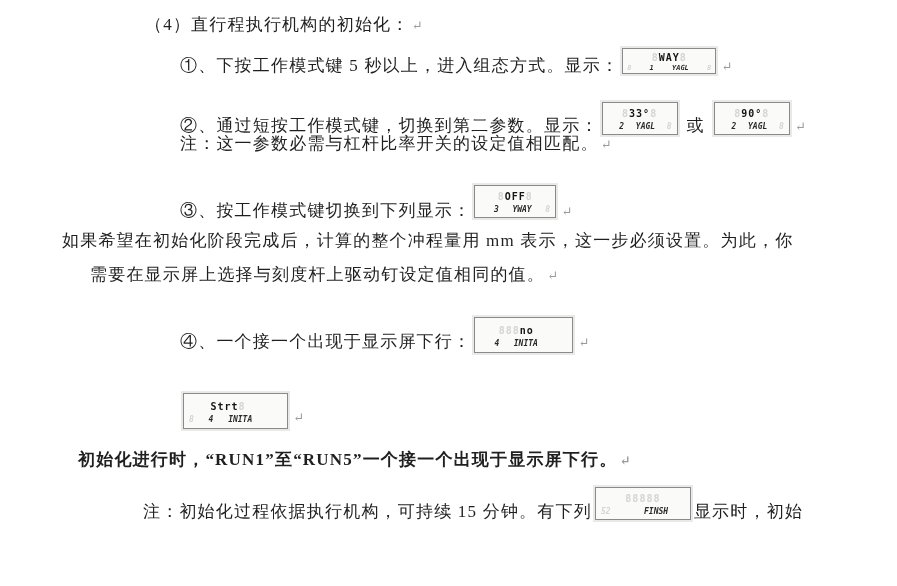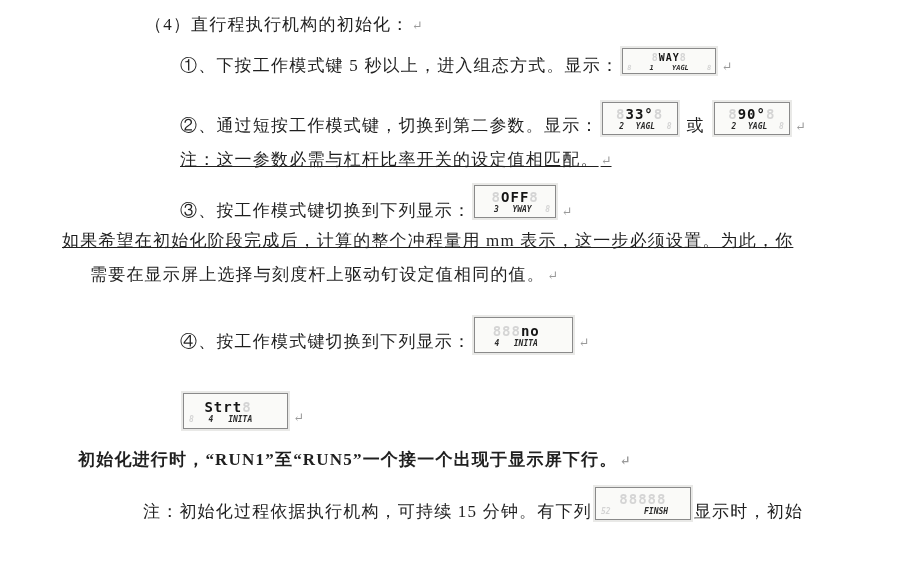--- a/index.html
+++ b/index.html
@@ -38,21 +38,21 @@
     box-shadow:0 0 0 2px #e9e9e7;
     background:#fafaf8;
     padding:3px 5px 2px 5px;
     letter-spacing:0;
     text-align:center;
   }
   .lcd-top{
     display:block;
     font-family:"DejaVu Sans Mono","Liberation Mono",monospace;
     font-weight:bold;
-    font-size:14px;
+    font-size:10px;
     line-height:16px;
     color:#151515;
     letter-spacing:1px;
   }
   .lcd-bot{
     display:flex;
     justify-content:space-between;
     align-items:baseline;
     gap:4px;
     font-family:"DejaVu Sans Mono","Liberation Mono",monospace;
@@ -102,45 +102,45 @@
       <span class="lcd-top"><span class="ghost">8</span><span>90°</span><span class="ghost">8</span></span>
       <span class="lcd-bot">
           <span class="ghost"></span>
           <span>2</span>
           <span>YAGL</span>
           <span class="ghost">8</span>
         </span>
     </span><span class="pmark">↵</span>
   </div>
 
-  <div class="line" style="left:180px;top:148px;text-decoration:underline;">
+  <div class="line" style="left:180px;top:132px;">
     <span>注：这一参数必需与杠杆比率开关的设定值相匹配。</span><span class="pmark">↵</span>
   </div>
 
   <div class="line" style="left:180px;top:191px;">
     <span>③、按工作模式键切换到下列显示：</span><span class="lcd" style="top:-6px;min-width:70px;">
       <span class="lcd-top"><span class="ghost">8</span><span>OFF</span><span class="ghost">8</span></span>
       <span class="lcd-bot">
           <span class="ghost"></span>
           <span>3</span>
           <span>YWAY</span>
           <span class="ghost">8</span>
         </span>
     </span><span class="pmark">↵</span>
   </div>
 
-  <div class="line" style="left:62px;top:229px;text-decoration:underline;">
+  <div class="line" style="left:62px;top:229px;">
     <span>如果希望在初始化阶段完成后，计算的整个冲程量用 mm 表示，这一步必须设置。为此，你</span>
   </div>
   <div class="line" style="left:90px;top:263px;">
     <span>需要在显示屏上选择与刻度杆上驱动钉设定值相同的值。</span><span class="pmark">↵</span>
   </div>
 
   <div class="line" style="left:180px;top:319px;">
-    <span>④、按工作模式键切换到下列显示：</span><span class="lcd lcd-tall" style="top:-2px;min-width:72px;">
+    <span>④、一个接一个出现于显示屏下行：</span><span class="lcd lcd-tall" style="top:-2px;min-width:72px;">
       <span class="lcd-top"><span class="ghost">888</span><span>no</span><span class="ghost"></span></span>
       <span class="lcd-bot">
           <span class="ghost"></span>
           <span>4</span>
           <span>INITA</span>
           <span class="ghost"></span>
         </span>
     </span><span class="pmark">↵</span>
   </div>
 

